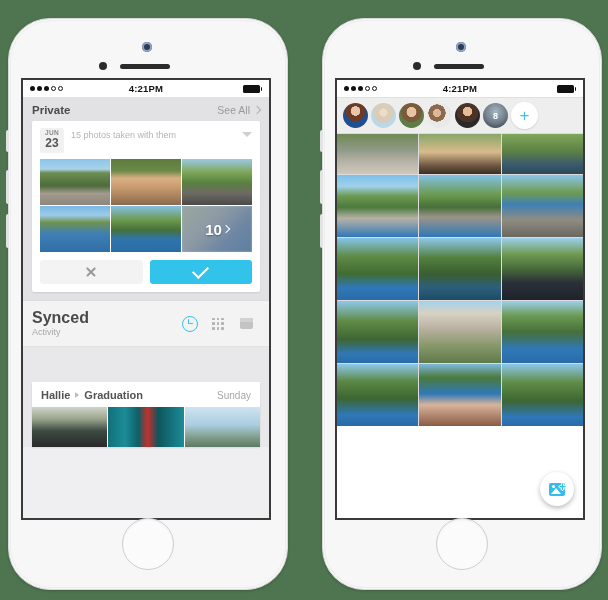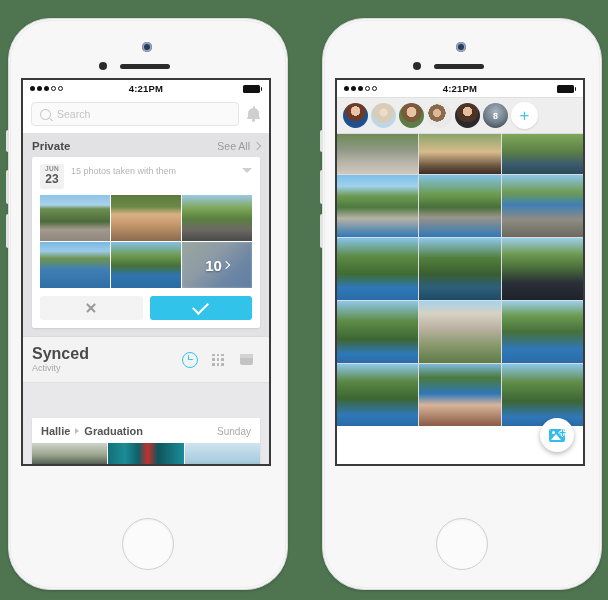--- a/index.html
+++ b/index.html
@@ -35,21 +35,21 @@
   .camera{position:absolute;left:50%;margin-left:-5px;top:24px;width:10px;height:10px;border-radius:50%;
     background:#2d3b55;box-shadow:inset 0 0 0 2px #8fa3c4;}
   .sensor{position:absolute;left:91px;top:44px;width:8px;height:8px;border-radius:50%;background:#2b2b2b;}
   .speaker{position:absolute;left:112px;top:46px;width:50px;height:5px;border-radius:3px;background:#2b2b2b;}
 
   .home-btn{position:absolute;left:50%;margin-left:-25px;bottom:18px;width:50px;height:50px;border-radius:50%;
     background:#fbfbfb;border:1px solid #cfcfcf;box-shadow:inset 0 1px 2px rgba(0,0,0,.05);}
 
   
   .screen{
-    position:absolute;left:13px;top:60px;width:250px;height:388px;
+    position:absolute;left:13px;top:60px;width:250px;height:442px;
     background:#ffffff;overflow:hidden;
     border:2px solid #3a3a3a;
     box-sizing:border-box;
   }
   .screen-inner{position:absolute;left:0;top:0;right:0;bottom:0;overflow:hidden;background:#efeff1;}
 
   
   .statusbar{height:17px;display:flex;align-items:center;padding:0 7px;background:#fff;
     font-size:9.5px;font-weight:bold;color:#111;position:relative;}
   .sig{display:flex;align-items:center;gap:2px;}
@@ -194,32 +194,20 @@
             <i class="dot hollow"></i>
               <i class="dot hollow"></i>
           </div>
           <div class="clocktxt">4:21PM</div>
           <div class="battery">
             <div class="batt-body"></div>
               <div class="batt-tip"></div>
           </div>
         </div>
 
-        <div class="searchrow">
-          <div class="searchbox">
-            <span class="s-icon"></span>
-            <span class="s-ph">Search</span>
-          </div>
-          <div class="bell">
-            <span class="bell-t"></span>
-              <span class="bell-b"></span>
-            <span class="bell-l"></span>
-              <span class="bell-c"></span>
-          </div>
-        </div>
 
         <div class="sechead">
           <div class="t">Private</div>
           <div class="r">
             <span>See All</span>
             <span class="chev-r"></span>
           </div>
         </div>
 
         <div class="cardwrap">

